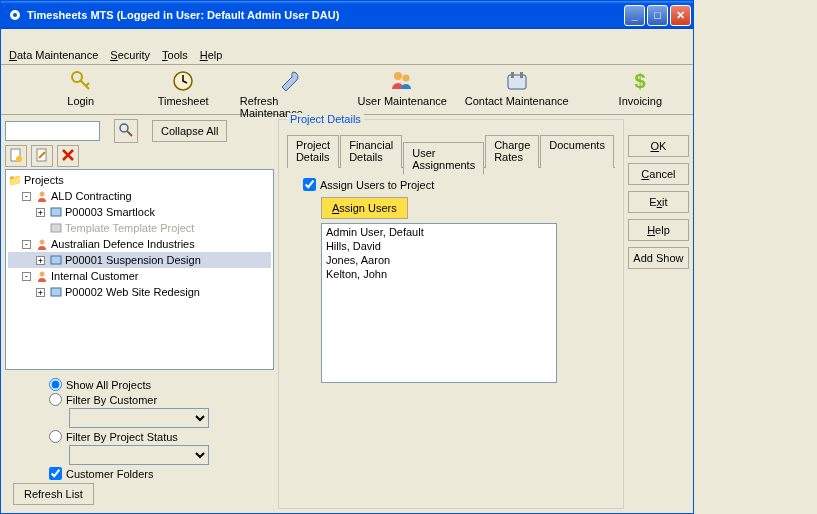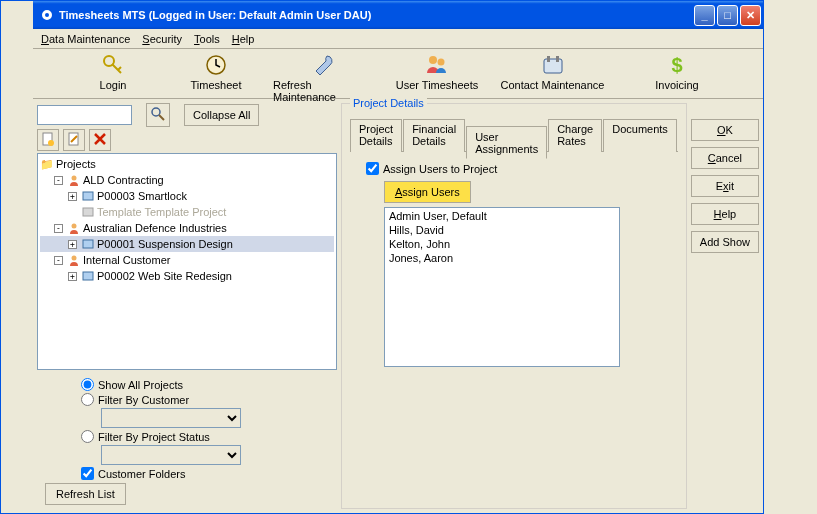--- a/index.html
+++ b/index.html
@@ -1,24 +1,24 @@
 <!DOCTYPE html>
 <html><head>
 <meta charset="utf-8">
 <style>
 * { box-sizing: border-box; margin: 0; padding: 0; }
 body { font-family: Tahoma, sans-serif; font-size: 11px; background: #ece9d8; overflow: hidden; }
-.window { width: 764px; height: 514px; border: 1px solid #0054e3; background: #ece9d8; display: flex; flex-direction: column; padding-left: 32px; }
+.window { width: 694px; height: 514px; border: 1px solid #0054e3; background: #ece9d8; display: flex; flex-direction: column; }
 .titlebar { height: 28px; background: linear-gradient(to bottom, #3c8cf0 0%, #0054e3 10%, #0054e3 90%, #0048c7 100%); display: flex; align-items: center; padding: 0 2px 0 6px; color: #fff; font-weight: bold; }
 .titlebar .app-icon { width: 16px; height: 16px; margin-right: 4px; }
 .titlebar-title { flex: 1; }
 .titlebar-controls { display: flex; gap: 2px; }
 .tb-btn { width: 21px; height: 21px; border: 1px solid #fff; background: linear-gradient(to bottom, #7ba4e3, #3060c0); border-radius: 3px; display: flex; align-items: center; justify-content: center; color: #fff; font-weight: bold; font-size: 11px; cursor: pointer; }
 .tb-btn.close { background: linear-gradient(to bottom, #f08070, #d04020); }
-.menubar { height: 20px; display: flex; align-items: center; padding: 0 8px; gap: 12px; border-bottom: 1px solid #aca899; }
+.menubar { height: 20px; display: flex; align-items: center; padding: 0 8px; gap: 12px; border-bottom: 1px solid #aca899; margin-top: 16px; }
 .menubar span { cursor: pointer; }
 .menubar span u { text-decoration: underline; }
 .toolbar { height: 50px; display: flex; align-items: flex-start; padding: 4px 18px 0; gap: 8px; border-bottom: 1px solid #aca899; }
 .toolbar-item { display: flex; flex-direction: column; align-items: center; gap: 2px; cursor: pointer; padding: 0 4px; }
 .toolbar-item .ti-icon { width: 24px; height: 24px; display: flex; align-items: center; justify-content: center; }
 .tb-spacer { flex: 0 0 auto; }
 .main-area { flex: 1; display: flex; padding: 4px; gap: 4px; }
 .left-pane { width: 308px; display: flex; flex-direction: column; gap: 2px; }
 .search-row { display: flex; gap: 14px; align-items: center; }
 .search-row input[type=text] { width: 95px; height: 20px; border: 1px solid #7f9db9; padding: 1px 3px; }
@@ -110,21 +110,21 @@
     </div>
     <div class="toolbar-item" style="width:100px">
       <span class="ti-icon">
           <svg viewBox="0 0 24 24" width="24" height="24">
             <circle cx="8" cy="7" r="4" fill="#f0b050"></circle>
             <path d="M2 20 a6 6 0 0 1 12 0" fill="#e05050"></path>
             <circle cx="16" cy="9" r="3.5" fill="#f0b050"></circle>
             <path d="M11 20 a5 5 0 0 1 10 0" fill="#3080d0"></path>
           </svg>
         </span>
-      <span>User Timesheets</span>
+      <span>User Maintenance</span>
     </div>
     <div class="toolbar-item" style="width:115px">
       <span class="ti-icon">
           <svg viewBox="0 0 24 24" width="24" height="24">
             <rect x="3" y="6" width="18" height="14" rx="2" fill="#d8e4f0" stroke="#406090"></rect>
             <rect x="6" y="3" width="3" height="6" fill="#808080"></rect>
             <rect x="15" y="3" width="3" height="6" fill="#808080"></rect>
           </svg>
         </span>
       <span>Contact Maintenance</span>
@@ -287,22 +287,22 @@
         </div>
         <div class="tab-content">
           <label class="chk-line">
               <input type="checkbox" checked="" style="">
               <span>Assign Users to Project</span>
             </label>
           <button class="assign-btn"><u>A</u>ssign Users</button>
           <div class="user-list">
             <div>Admin User, Default</div>
             <div>Hills, David</div>
+            <div>Jones, Aaron</div>
             <div>Kelton, John</div>
-            <div>Jones, Aaron</div>
           </div>
         </div>
       </div>
     </div>
 
     <div class="right-pane">
       <button class="side-btn"><u>O</u>K</button>
       <button class="side-btn"><u>C</u>ancel</button>
       <button class="side-btn">E<u>x</u>it</button>
       <button class="side-btn"><u>H</u>elp</button>

